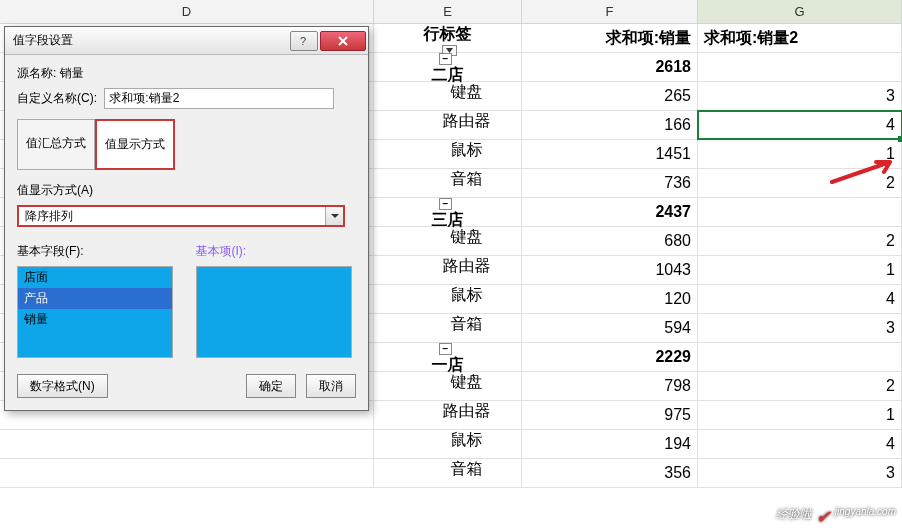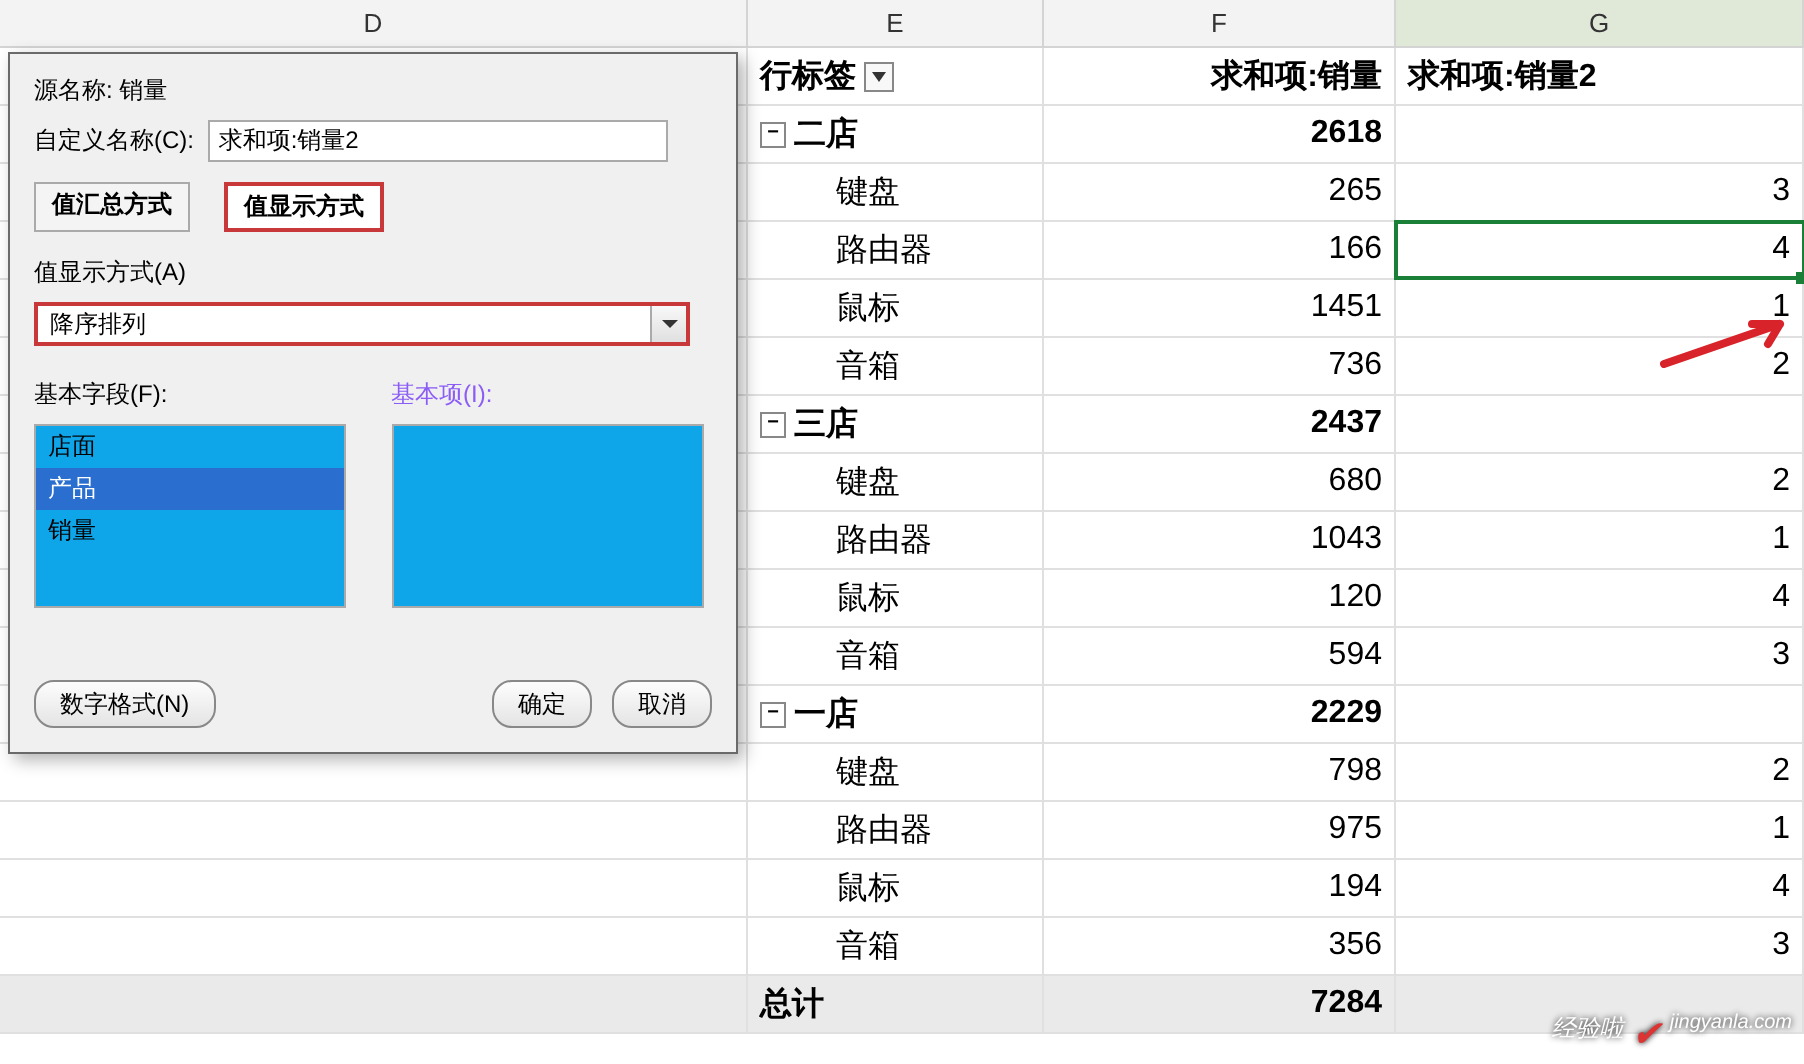--- a/index.html
+++ b/index.html
@@ -10,21 +10,21 @@
     .col-headers { display: flex; height: 24px; border-bottom: 1px solid #d4d4d4; background: #f0f0f0; }
     .ch { border-right: 1px solid #d4d4d4; text-align: center; line-height: 24px; color: #333; background: #f3f3f3; }
     .ch-d { width: 374px; }
     .ch-e { width: 148px; }
     .ch-f { width: 176px; }
     .ch-g { width: 204px; background: #e0e8d8; }
     
     .rows { }
     .row { display: flex; height: 29px; border-bottom: 1px solid #e0e0e0; }
     .cell-d { width: 374px; border-right: 1px solid #e0e0e0; }
-    .cell-e { width: 148px; border-right: 1px solid #e0e0e0; padding: 0 6px; display: flex; align-items: center; font-size: 16px; }
+    .cell-e { width: 148px; border-right: 1px solid #e0e0e0; padding: 0 6px; display: flex; align-items: center; font-size: 16px; flex-direction: column; }
     .cell-f { width: 176px; border-right: 1px solid #e0e0e0; padding: 0 6px; display: flex; align-items: center; justify-content: flex-end; font-size: 16px; }
     .cell-g { width: 204px; border-right: 1px solid #e0e0e0; padding: 0 6px; display: flex; align-items: center; justify-content: flex-end; font-size: 16px; }
     .hdr-row .cell-e, .hdr-row .cell-f, .hdr-row .cell-g { font-weight: bold; justify-content: flex-start; }
     .hdr-row .cell-f { justify-content: flex-end; }
     .hdr-row .cell-g { justify-content: flex-start; }
     .bold { font-weight: bold; }
     .total-row { background: #eaeaea; font-weight: bold; }
     .indent { padding-left: 44px; }
     .expand-btn { display: inline-flex; width: 13px; height: 13px; border: 1px solid #888; margin-right: 4px; align-items: center; justify-content: center; font-size: 10px; line-height: 1; cursor: pointer; background: #fff; }
     .dd-icon { display: inline-flex; width: 15px; height: 15px; border: 1px solid #888; margin-left: 4px; align-items: center; justify-content: center; background: #f8f8f8; vertical-align: middle; }
@@ -38,34 +38,34 @@
     .dialog { position: absolute; left: 4px; top: 26px; width: 365px; background: #f0f0f0; border: 1px solid #6a6a6a; box-shadow: 3px 3px 8px rgba(0,0,0,0.3); }
     .titlebar { height: 28px; background: linear-gradient(#fdfdfd, #e4e4e4); border-bottom: 1px solid #bbb; display: flex; align-items: center; padding-left: 8px; font-size: 12px; }
     .titlebar-btns { margin-left: auto; display: flex; }
     .tb-btn { width: 28px; height: 20px; display: flex; align-items: center; justify-content: center; border: 1px solid #888; margin-right: 2px; background: linear-gradient(#f8f8f8,#dcdcdc); border-radius: 2px; }
     .tb-close { width: 46px; background: linear-gradient(#e67,#c8373a); color: #fff; border: 1px solid #923; }
     .dlg-body { padding: 10px 12px 12px; font-size: 12px; }
     .lbl { display: block; margin-bottom: 6px; }
     .inline-lbl { display: inline-block; }
     .text-input { width: 230px; height: 21px; border: 1px solid #aaa; background: #fff; padding: 0 4px; font-size: 12px; margin-left: 4px; }
     .tabs { margin-top: 10px; display: flex; }
-    .tab { border: 1px solid #aaa; background: #f4f4f4; padding: 2px 8px; font-size: 12px; margin-right: 17px; cursor: pointer; font-weight: bold; }
+    .tab { border: 1px solid #aaa; background: #f4f4f4; padding: 15px 8px; font-size: 12px; margin-right: 0; cursor: pointer; }
     .tab.active { background: #fff; border: 2px solid #c8373a; }
     .section-lbl { margin: 12px 0 6px; font-size: 12px; }
     .combo { width: 328px; height: 22px; border: 1px solid #aaa; background: #fff; display: flex; align-items: center; }
     .combo-hot { border: 2px solid #c8373a; }
     .combo-text { flex: 1; padding: 0 6px; font-size: 12px; }
     .combo-btn { width: 18px; height: 100%; border-left: 1px solid #aaa; display: flex; align-items: center; justify-content: center; background: linear-gradient(#f8f8f8,#e0e0e0); }
     .lists { display: flex; gap: 18px; margin-top: 4px; }
     .list-col { flex: 1; }
     .listbox { width: 156px; height: 92px; border: 1px solid #aaa; background: #0ea5e9; overflow: auto; font-size: 12px; }
     .list-item { padding: 2px 6px; cursor: pointer; }
     .list-item.sel { background: #2a6ecf; color: #fff; }
     .dlg-footer { display: flex; margin-top: 16px; gap: 10px; align-items: center; }
-    .dlg-btn { height: 24px; padding: 0 12px; border: 1px solid #888; background: linear-gradient(#fdfdfd,#e4e4e4); font-size: 12px; cursor: pointer; border-radius: 10px; margin-top: 20px; }
+    .dlg-btn { height: 24px; padding: 0 12px; border: 1px solid #888; background: linear-gradient(#fdfdfd,#e4e4e4); font-size: 12px; cursor: pointer; border-radius: 0; }
     .spacer { flex: 1; }
     
     .watermark { position: absolute; right: 6px; bottom: 4px; font-size: 12px; color: #fff; text-shadow: 0 0 3px #000; font-style: italic; display: flex; align-items: flex-start; gap: 4px; }
     .watermark .chk { color: #d33; font-size: 18px; }
   </style>
 </head>
 <body>
 
 <div class="grid">
   <div class="col-headers">
@@ -175,38 +175,47 @@
         <div class="cell-e indent">鼠标</div>
         <div class="cell-f">194</div>
         <div class="cell-g">4</div>
       </div>
       <div class="row ">
         <div class="cell-d"></div>
         <div class="cell-e indent">音箱</div>
         <div class="cell-f">356</div>
         <div class="cell-g">3</div>
       </div>
-      <div class="row total-row">
-        <div class="cell-d"></div>
-        <div class="cell-e bold">总计</div>
-        <div class="cell-f bold">7284</div>
-        <div class="cell-g bold"></div>
-      </div>
     </div>
 </div>
 
 <svg class="red-arrow" style="left:56px;top:272px" width="46" height="30">
   <path d="M44 26 L6 4 M6 4 L16 6 M6 4 L10 14" stroke="#d8232a" stroke-width="3" fill="none" stroke-linecap="round"></path>
 </svg>
 
 <svg class="red-arrow" style="left:830px;top:158px" width="64" height="26">
   <path d="M2 24 L60 4 M60 4 L46 4 M60 4 L54 14" stroke="#d8232a" stroke-width="4" fill="none" stroke-linecap="round"></path>
 </svg>
 
 <div class="dialog">
+  <div class="titlebar">
+    <span>值字段设置</span>
+    <div class="titlebar-btns">
+      <div class="tb-btn">
+        <svg width="12" height="12">
+            <text x="2" y="10" font-size="11" fill="#444">?</text>
+          </svg>
+      </div>
+      <div class="tb-btn tb-close">
+        <svg width="12" height="12">
+            <path d="M2 2 L10 10 M10 2 L2 10" stroke="#fff" stroke-width="2"></path>
+          </svg>
+      </div>
+    </div>
+  </div>
   <div class="dlg-body">
     <div class="lbl">源名称:  销量</div>
     <div>
       <span class="inline-lbl">自定义名称(C):</span>
       <input class="text-input" value="求和项:销量2" style="">
     </div>
     <div class="tabs">
       <div class="tab">值汇总方式</div>
       <div class="tab active">值显示方式</div>
     </div>

